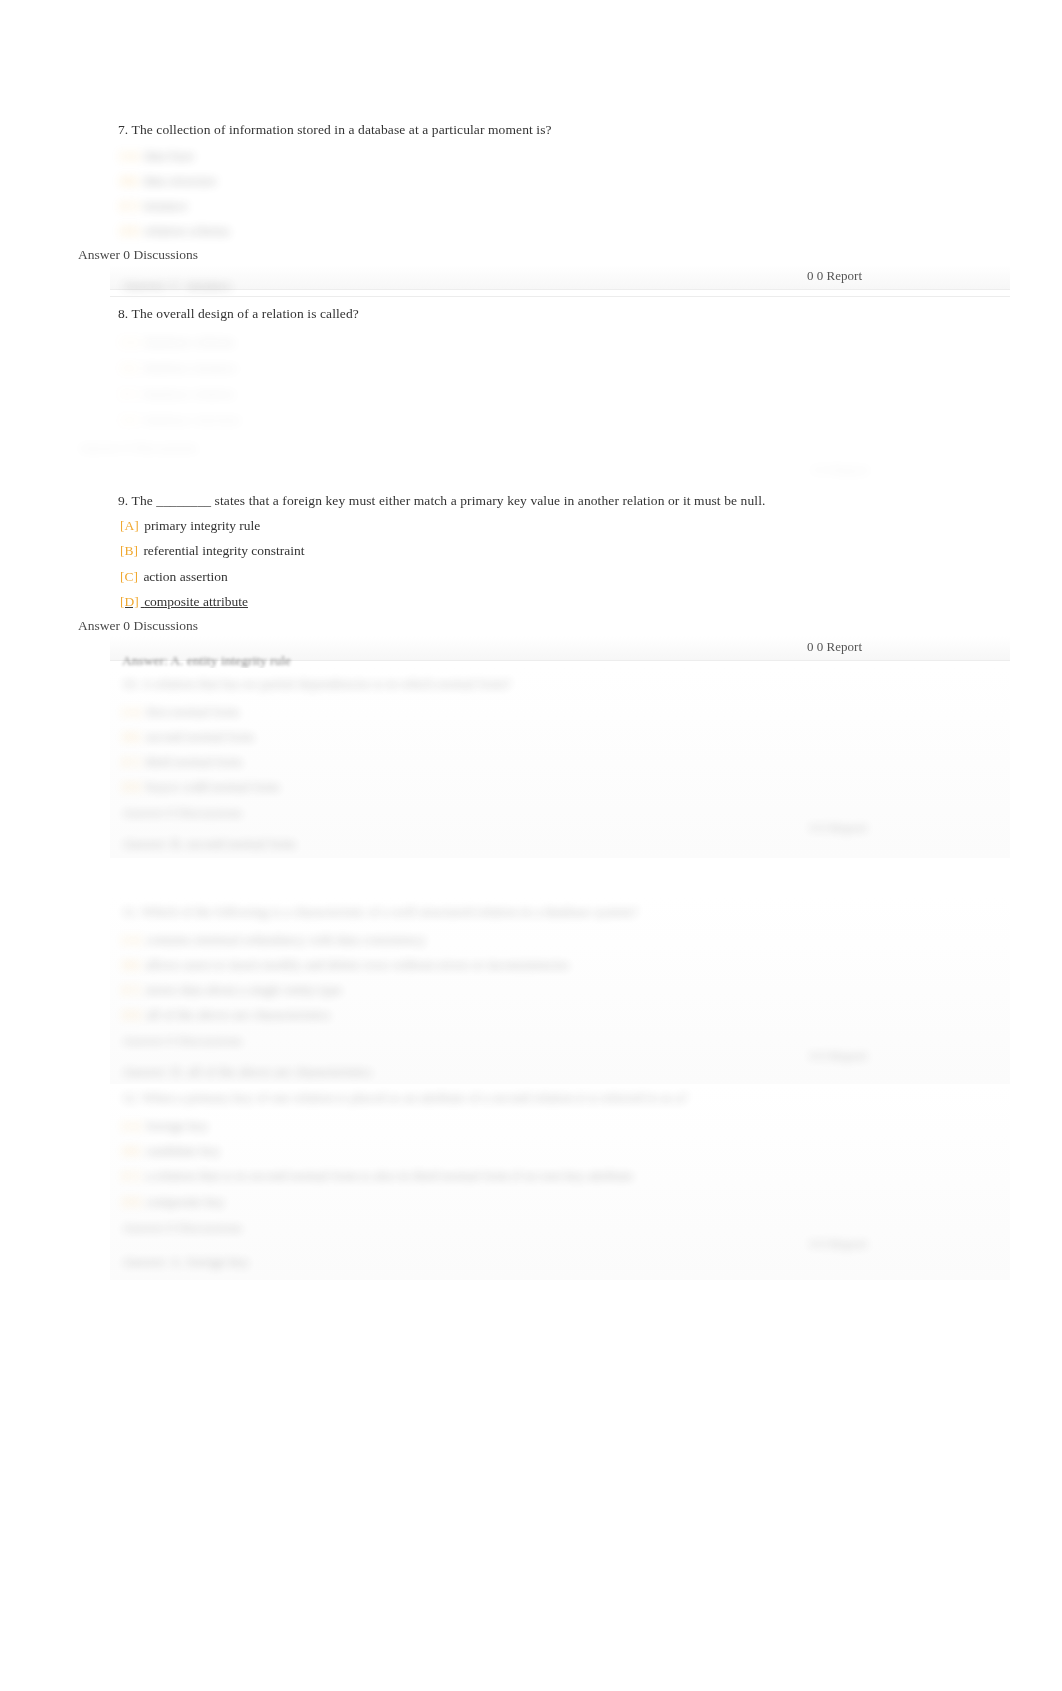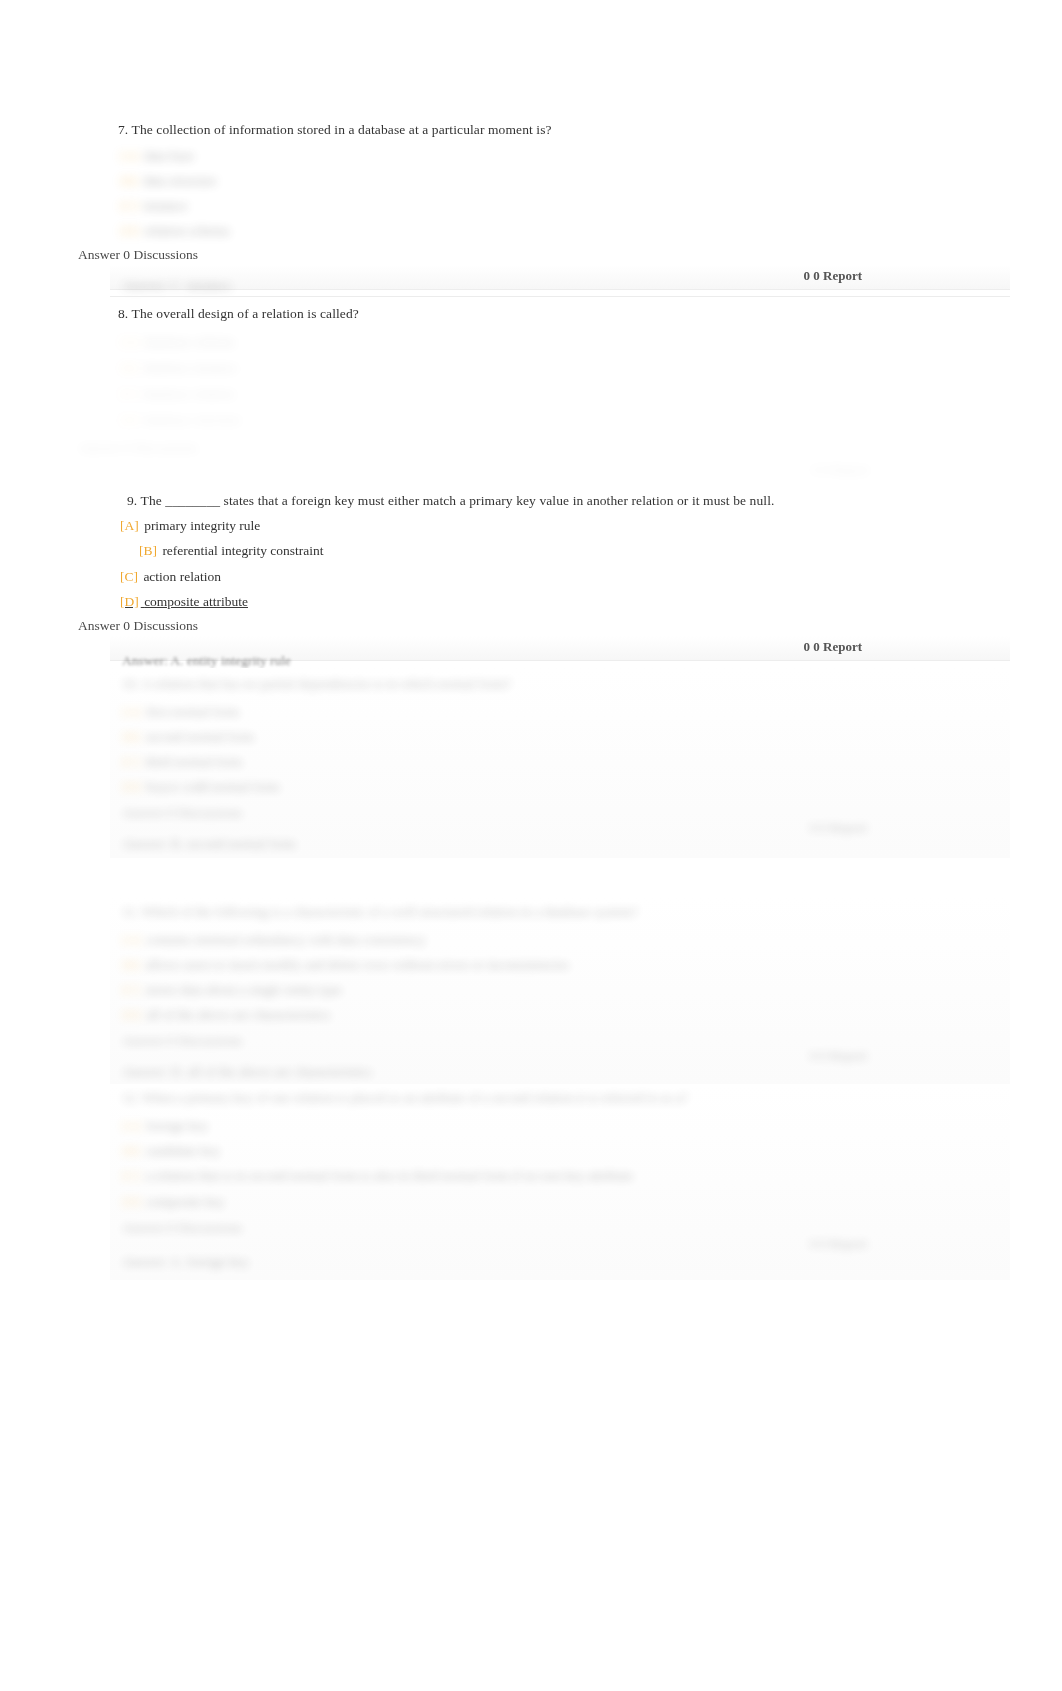--- a/index.html
+++ b/index.html
@@ -64,21 +64,20 @@
     background: linear-gradient(to bottom, #ffffff 0%, #fafafa 60%, #f7f7f7 100%);
     border-bottom: 1px solid #ededed;
   }
   .actionbar .counts {
     position: absolute;
     right: 148px;
     top: 3px;
     font-size: 13px;
     color: #555555;
     white-space: nowrap;
-    font-weight: bold;
   }
 
   .answerline {
     font-size: 13.5px;
     color: #3f3f3f;
     padding-left: 122px;
     white-space: nowrap;
   }
   .b-med    { filter: blur(4.0px); opacity: 0.45; }
   .b-heavy  { filter: blur(4.6px); opacity: 0.38; }
@@ -190,43 +189,43 @@
     </div>
   </div>
 
   <div class="qblock b-xheavy" style="top:440px; opacity:0.08;">
     <div class="meta">Answer 0 Discussions</div>
   </div>
   <div class="qblock b-xheavy" style="top:462px; opacity:0.07;">
     <div class="meta" style="padding-left:812px;">0 0 Report</div>
   </div>
 
-  <div class="qblock" style="top:493px;margin-left:9px;">
+  <div class="qblock" style="top:493px;">
     <div class="qtext">
       <span class="qnum">9.</span>
       <span>The ________ states that a foreign key must either match a primary key value in another relation or it must be null.</span>
     </div>
   </div>
 
   <div class="qblock" style="top:518px;">
     <div class="opt">
       <span class="tag">[A]</span>
       <span>primary integrity rule</span>
     </div>
   </div>
-  <div class="qblock" style="top:543px;margin-left:19px;">
+  <div class="qblock" style="top:543px;">
     <div class="opt">
       <span class="tag">[B]</span>
       <span>referential integrity constraint</span>
     </div>
   </div>
   <div class="qblock" style="top:569px;">
     <div class="opt">
       <span class="tag">[C]</span>
-      <span>action relation</span>
+      <span>action assertion</span>
     </div>
   </div>
   <div class="qblock" style="top:594px;text-decoration:underline;">
     <div class="opt">
       <span class="tag">[D]</span>
       <span>composite attribute</span>
     </div>
   </div>
 
   <div class="qblock" style="top:618px;">

